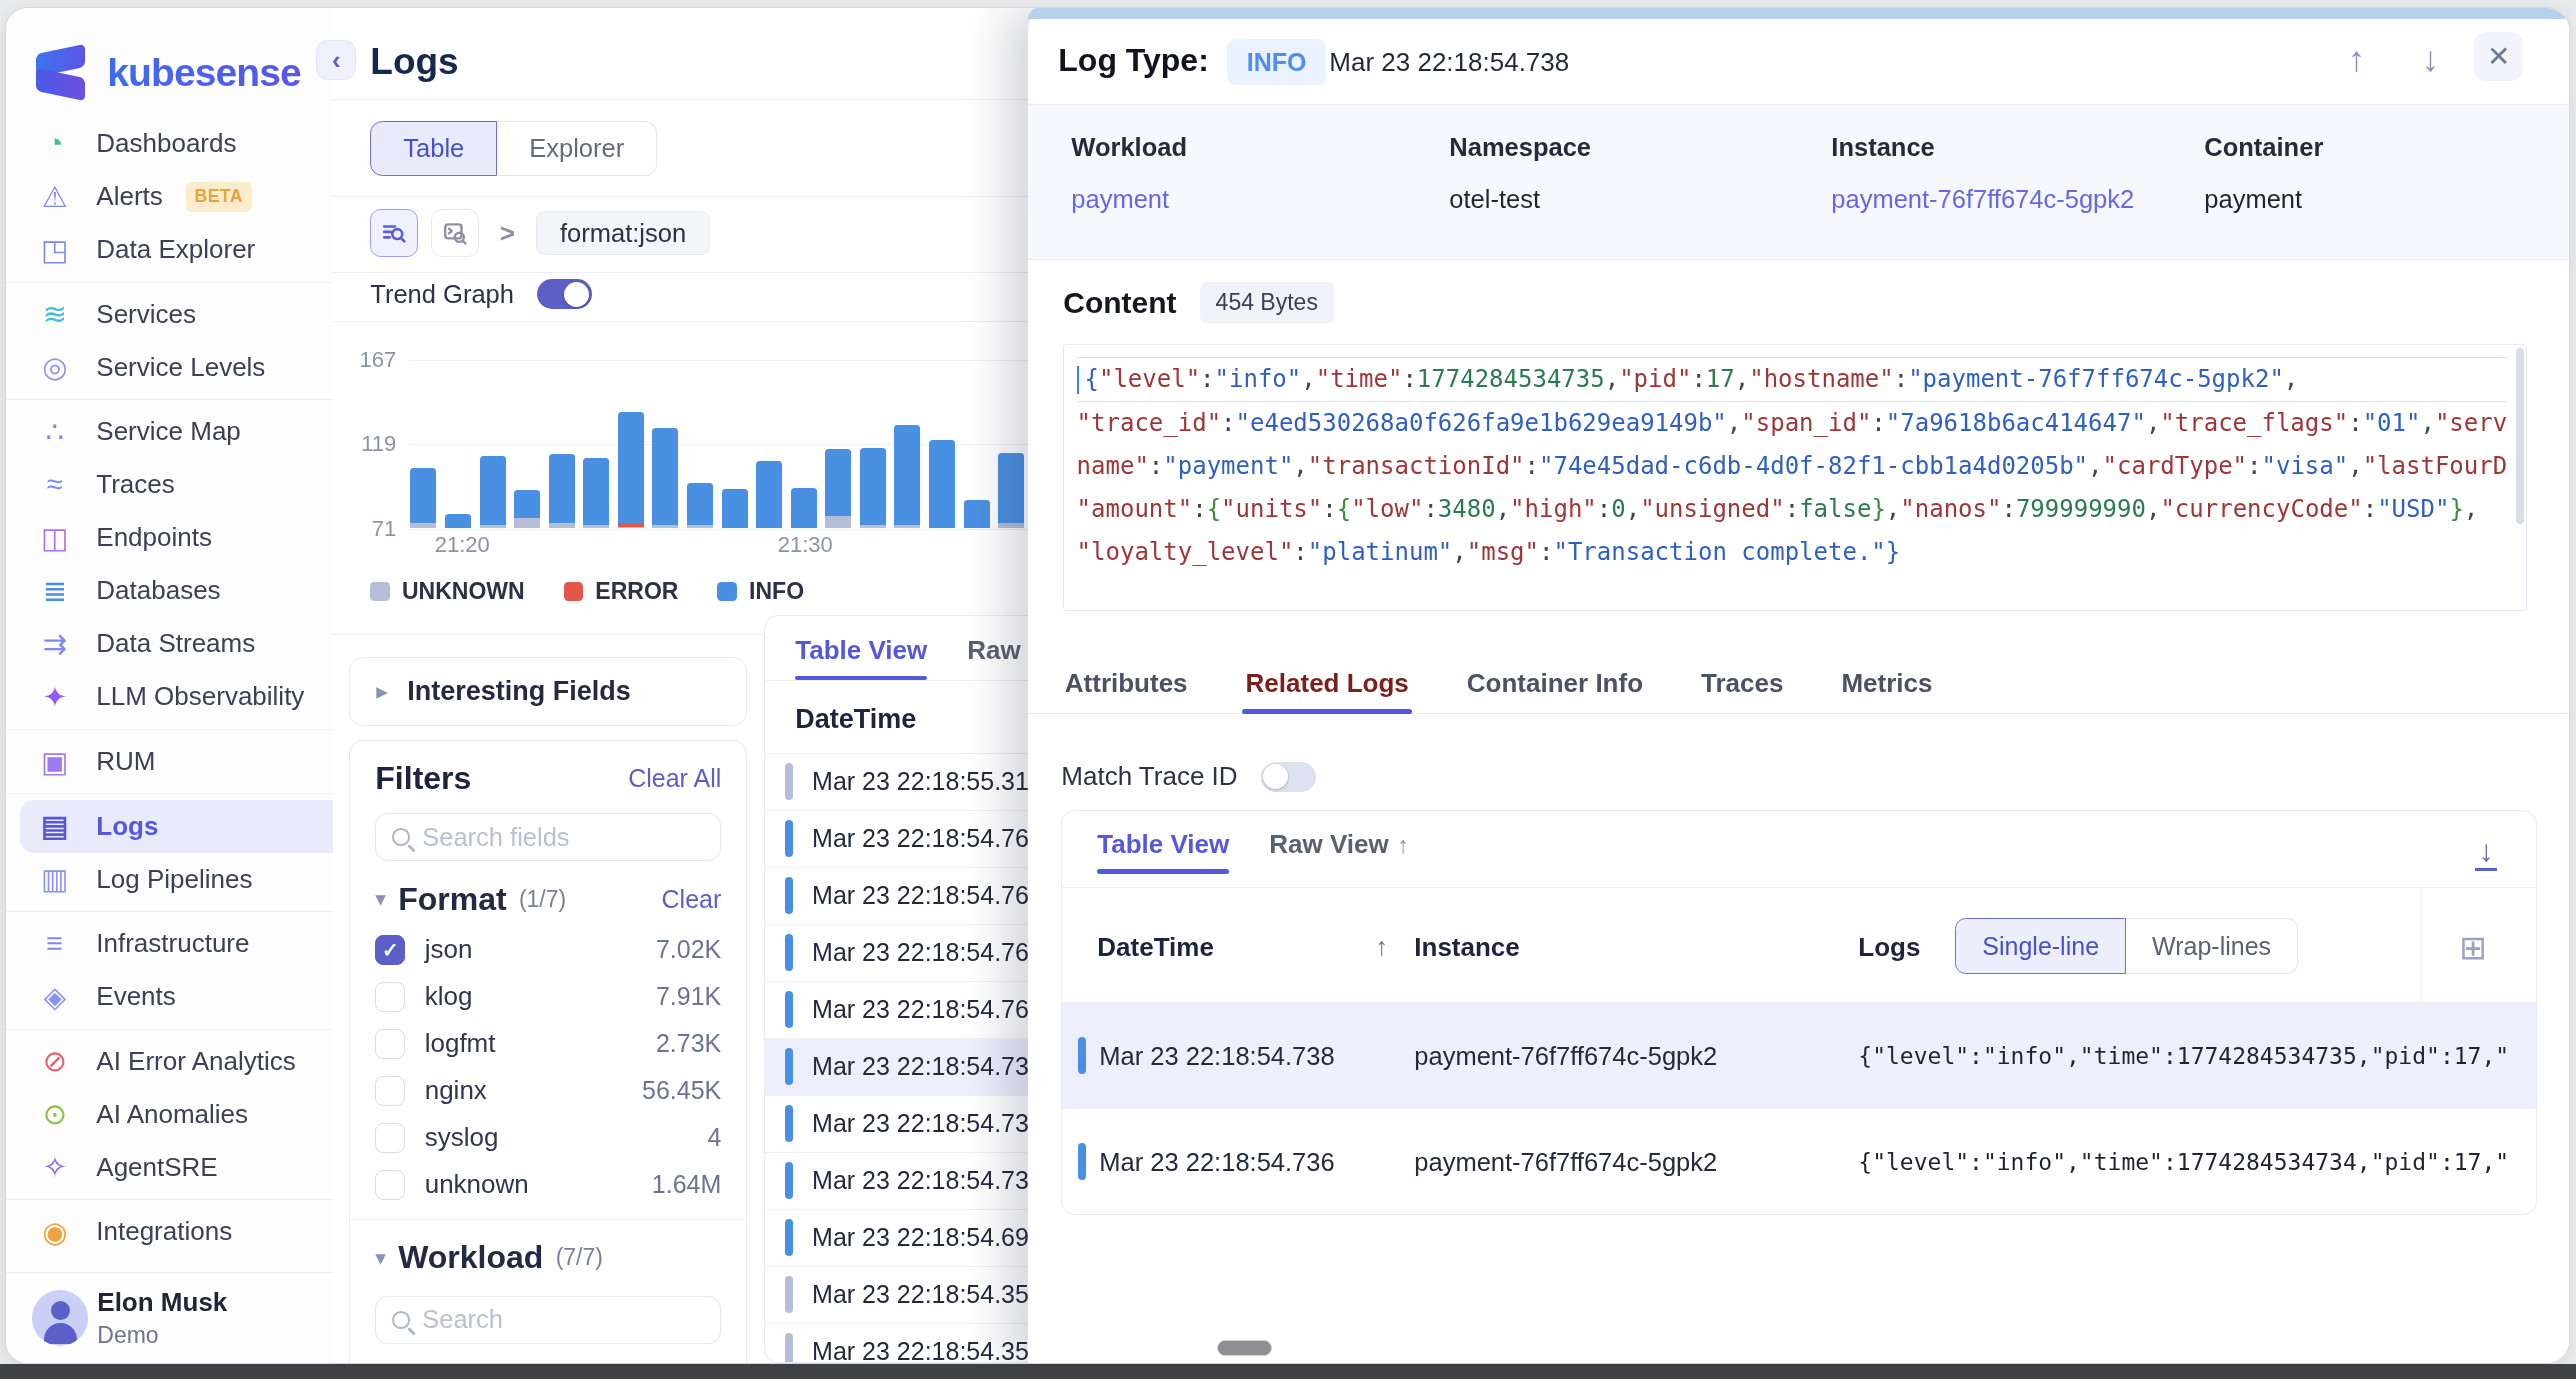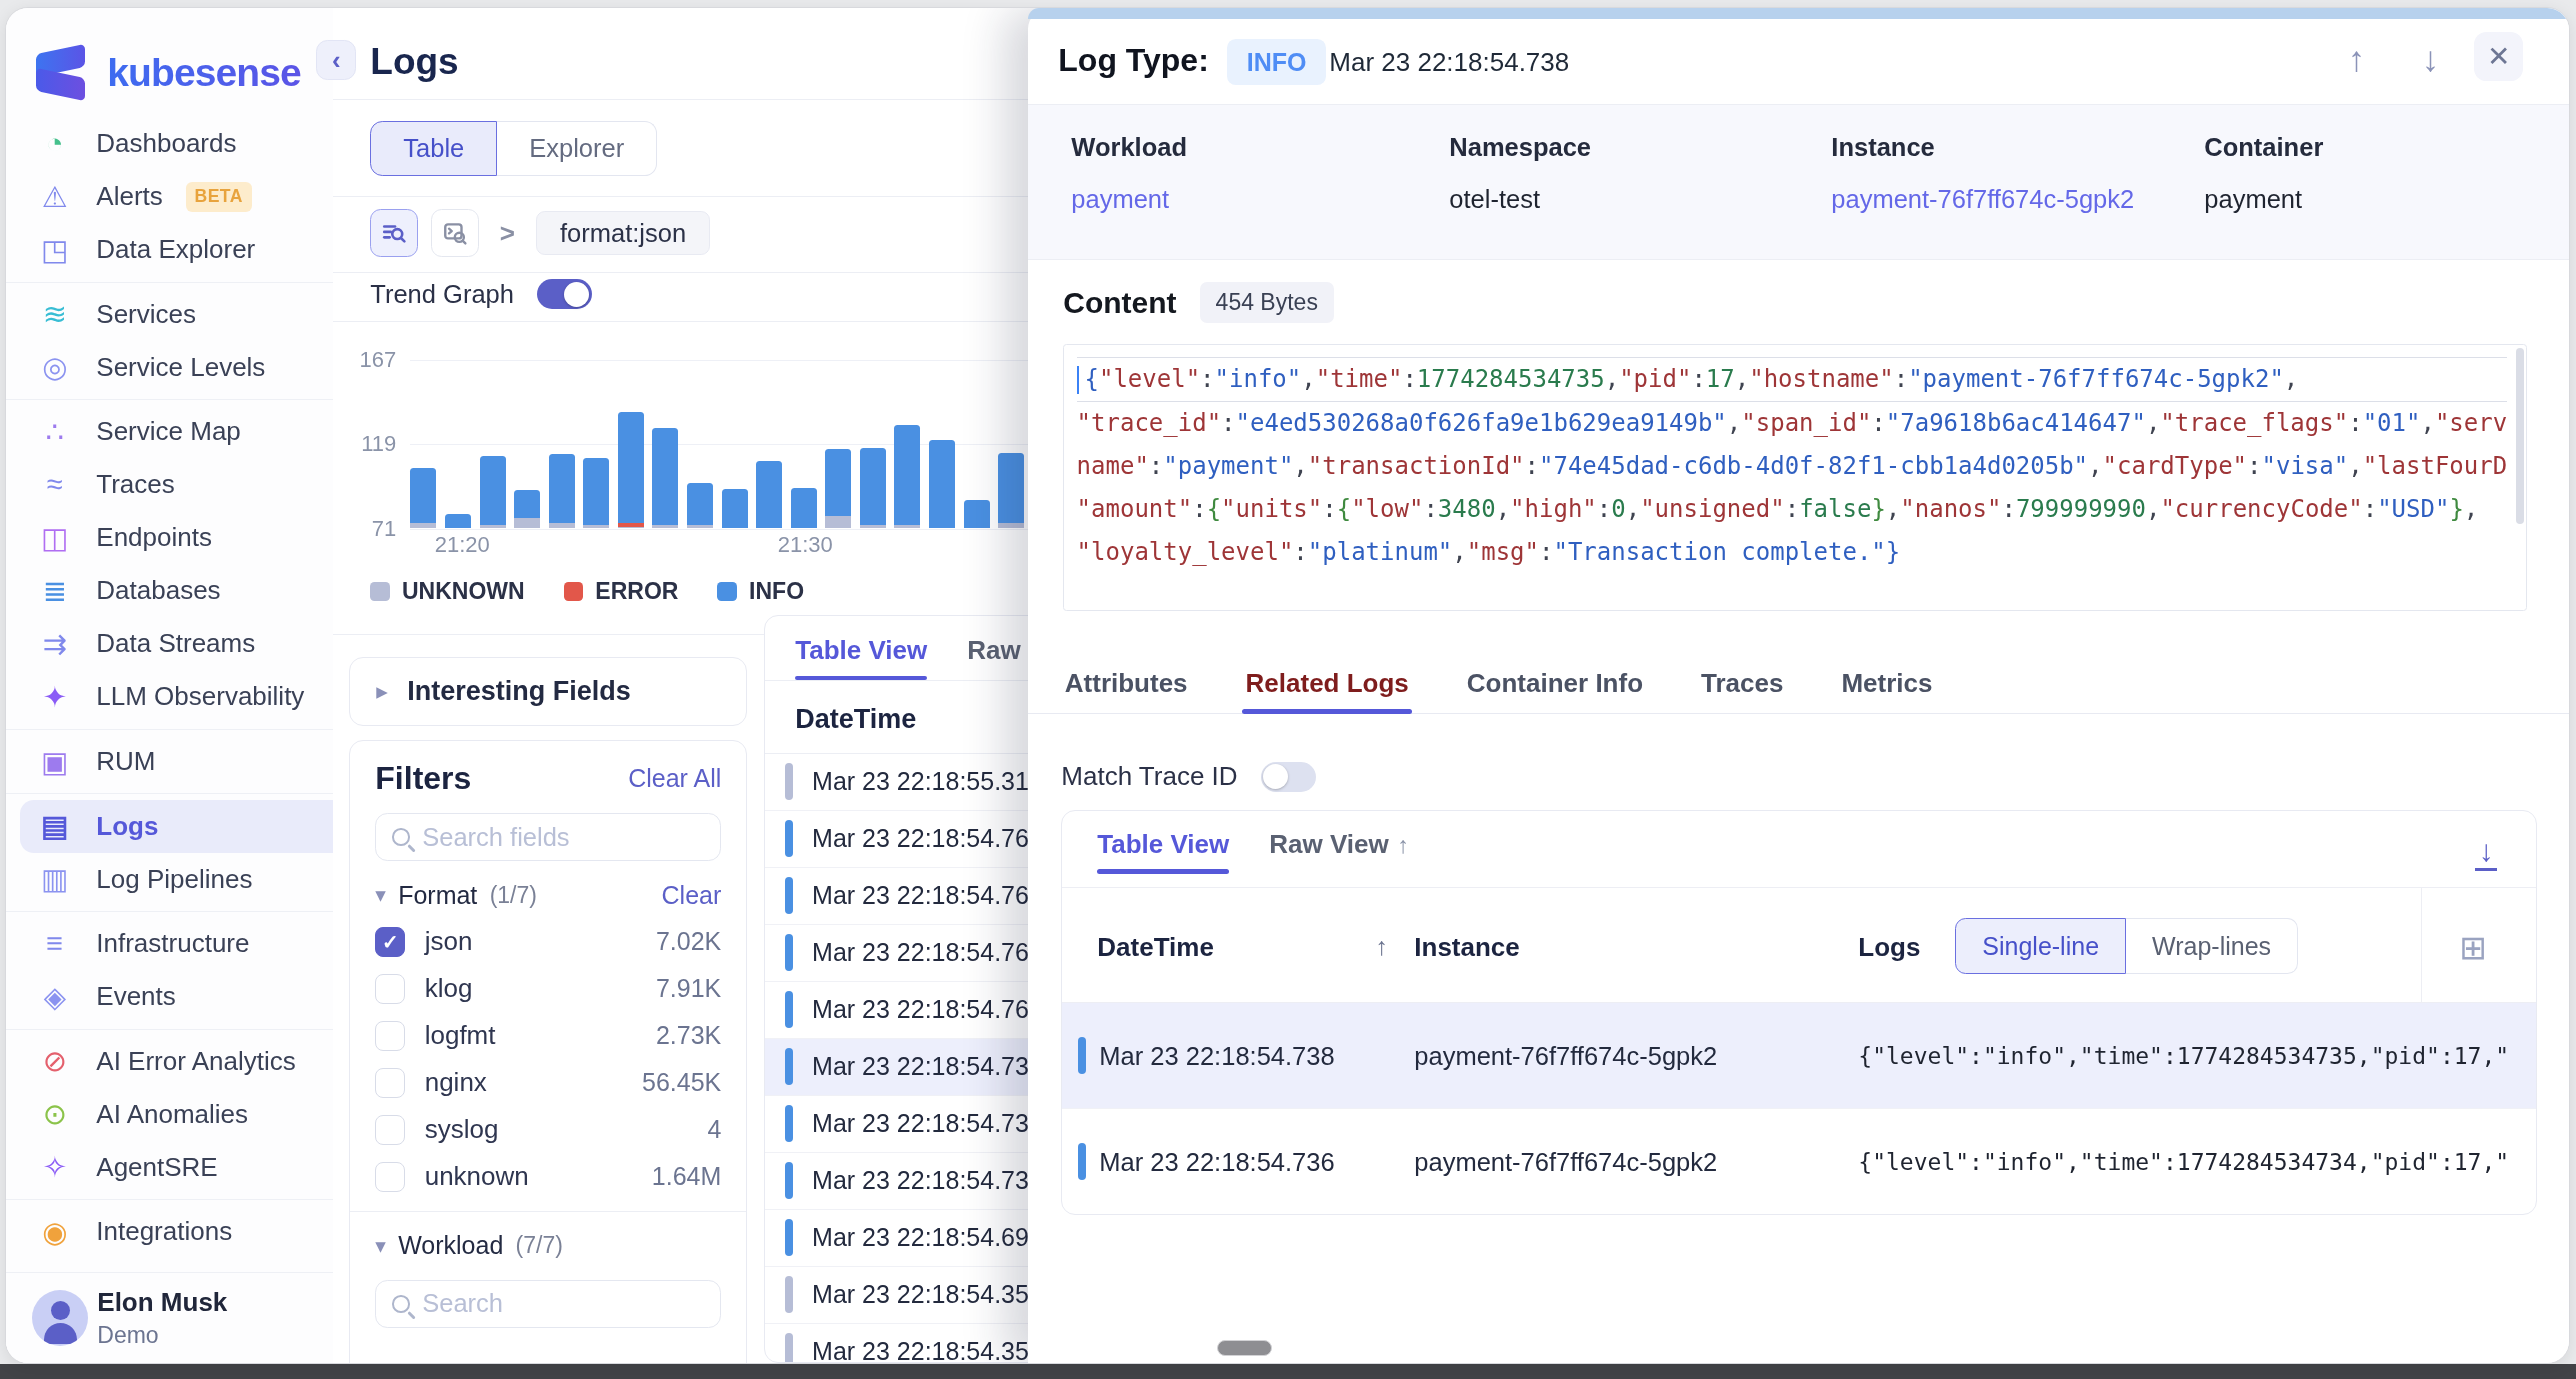--- a/index.html
+++ b/index.html
@@ -83,21 +83,21 @@
   .filters-head { display:flex; align-items:center; justify-content:space-between; padding:19.4px 25px 5.3px 25px; }
   .filters-title { font-size:32px; font-weight:800; color:#1c2440; }
   .link { color:#5b5fc7; font-size:25px; cursor:pointer; }
   .search-input { position:relative; margin:10.6px 25px; height:48px; border:0.9px solid #e4e7f0; border-radius:12.3px; display:flex; align-items:center; padding:0 16px; gap:12.3px; background:#fff; }
   .search-input input { border:none; outline:none; font-size:25.5px; color:#3a4156; width:100%; font-family:"Liberation Sans",sans-serif; }
   .search-input input::placeholder { color:#b8bfd6; }
   .mag { width:17.6px; height:17.6px; border:2.6px solid #aeb6cc; border-radius:50%; position:relative; flex:0 0 auto; }
   .mag::after { content:""; position:absolute; width:2.6px; height:8.8px; background:#aeb6cc; transform:rotate(-45deg); left:16px; top:14px; border-radius:1.8px; }
   .fsection-head { display:flex; align-items:center; padding:8.8px 25px; gap:12.3px; }
   .fsection-chevron { color:#8a90b8; font-size:21px; }
-  .fsection-name { font-size:25px; font-weight:400; color:#232a42; }
+  .fsection-name { font-size:32px; font-weight:700; color:#232a42; }
   .fsection-count { font-size:23px; color:#7a8196; }
   .fsection-clear { margin-left:auto; }
   .fopt { display:flex; align-items:center; gap:19.4px; padding:0 25px; height:47px; cursor:pointer; }
   .fopt-label { font-size:26px; color:#2f3650; }
   .fopt-count { margin-left:auto; font-size:25px; color:#6b7490; }
   .checkbox { width:30px; height:30px; border-radius:8px; border:1.8px solid #d8dce8; background:#fff; flex:0 0 auto; display:flex; align-items:center; justify-content:center; }
   .checkbox.checked { background:#5b5fc7; border-color:#5b5fc7; color:#fff; font-size:20px; font-weight:700; }
   .fdivider { height:0.9px; background:#eceef4; margin:10.6px 0; }
 
   

